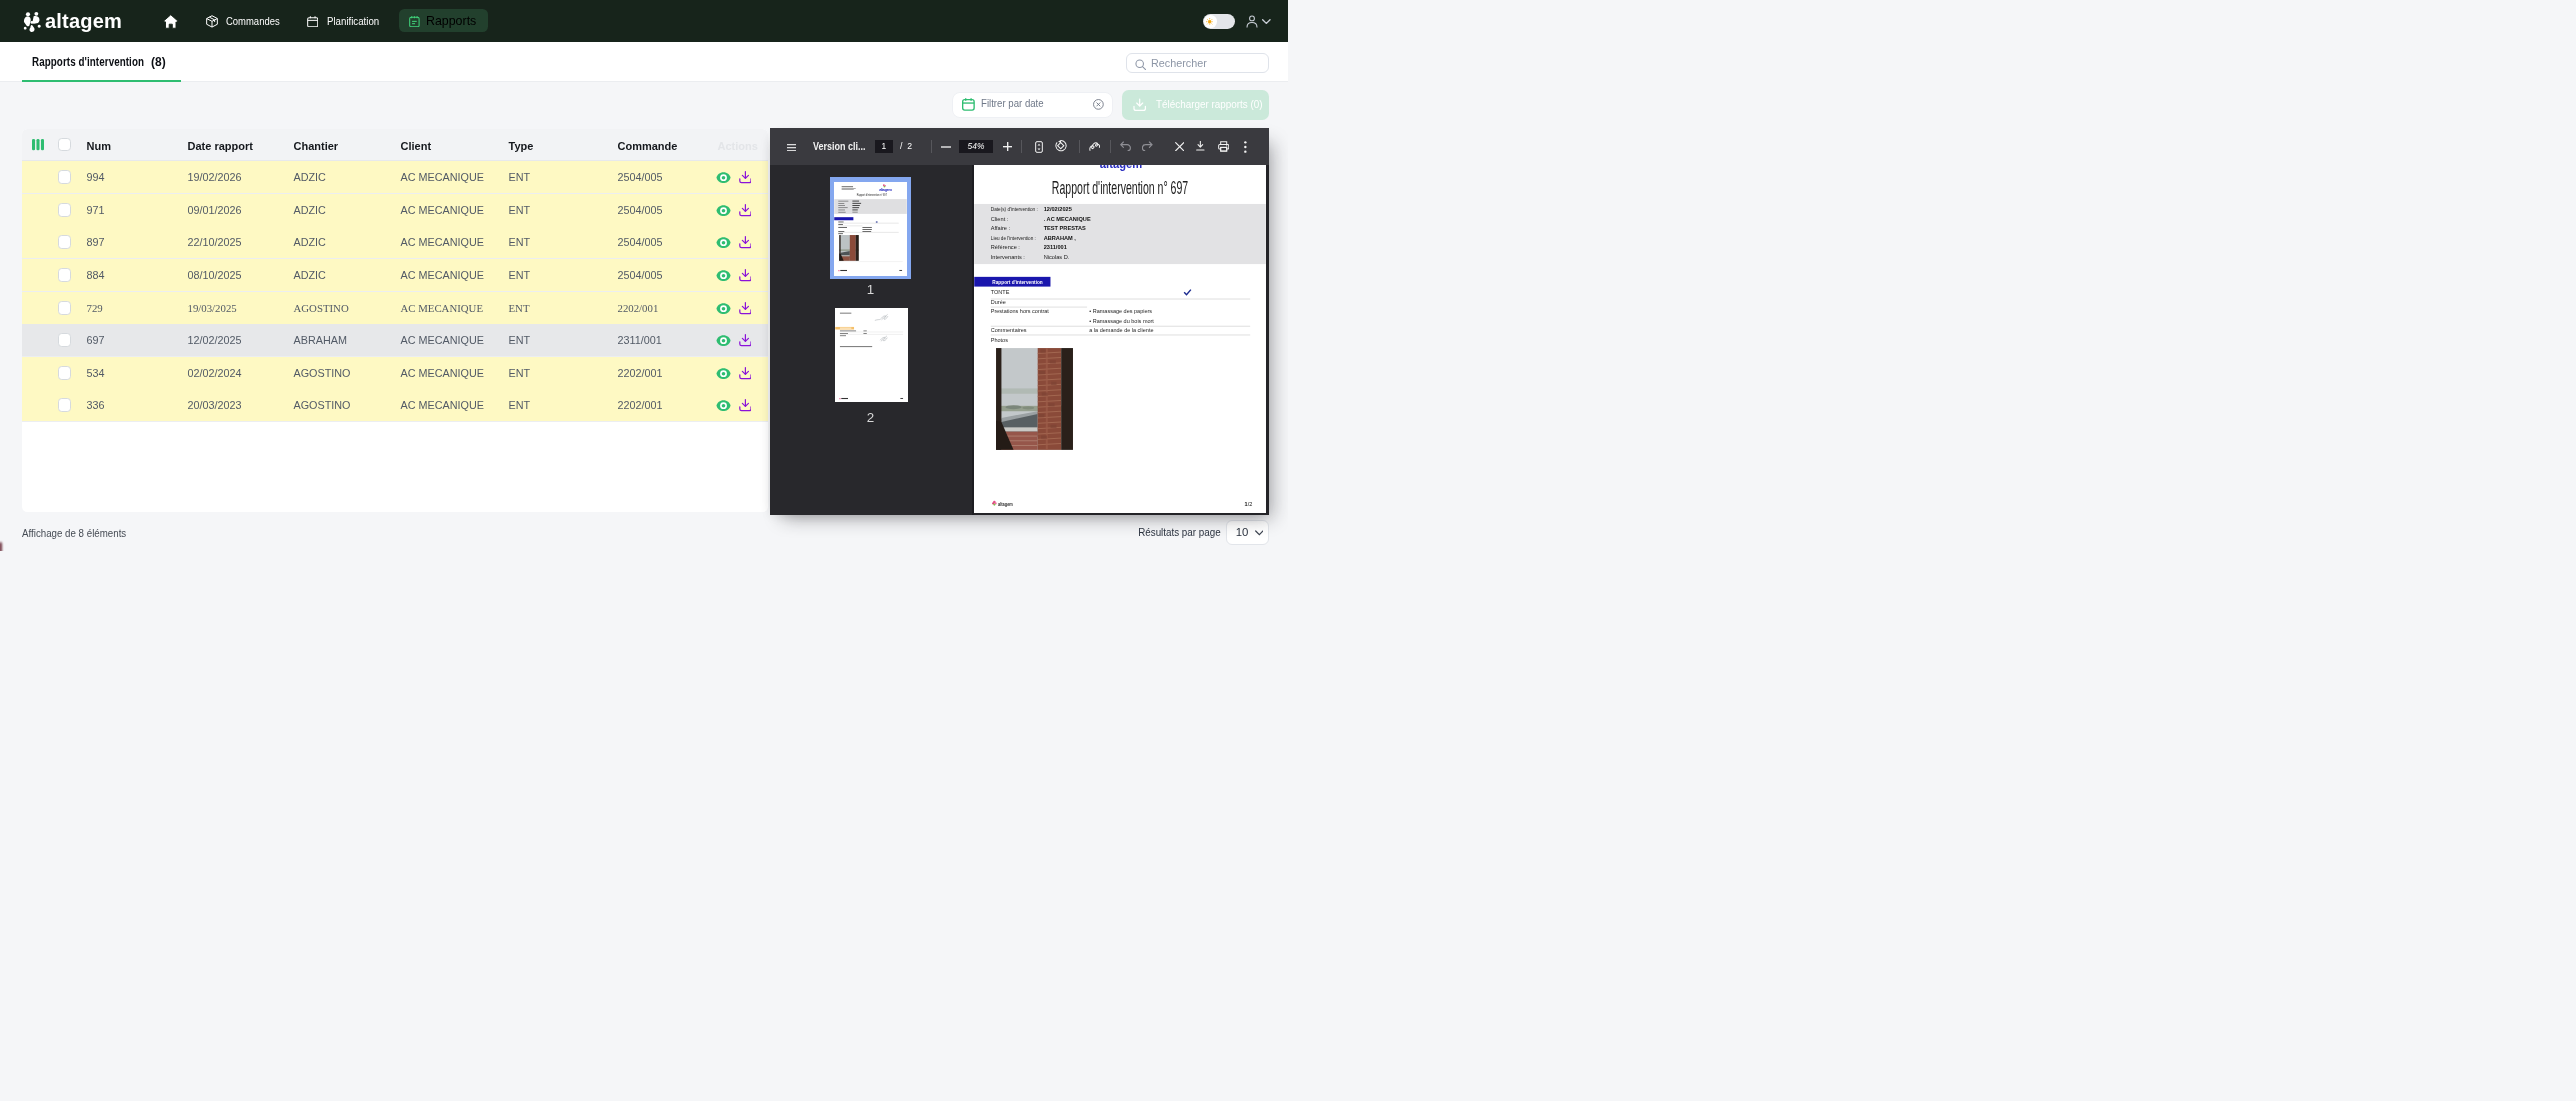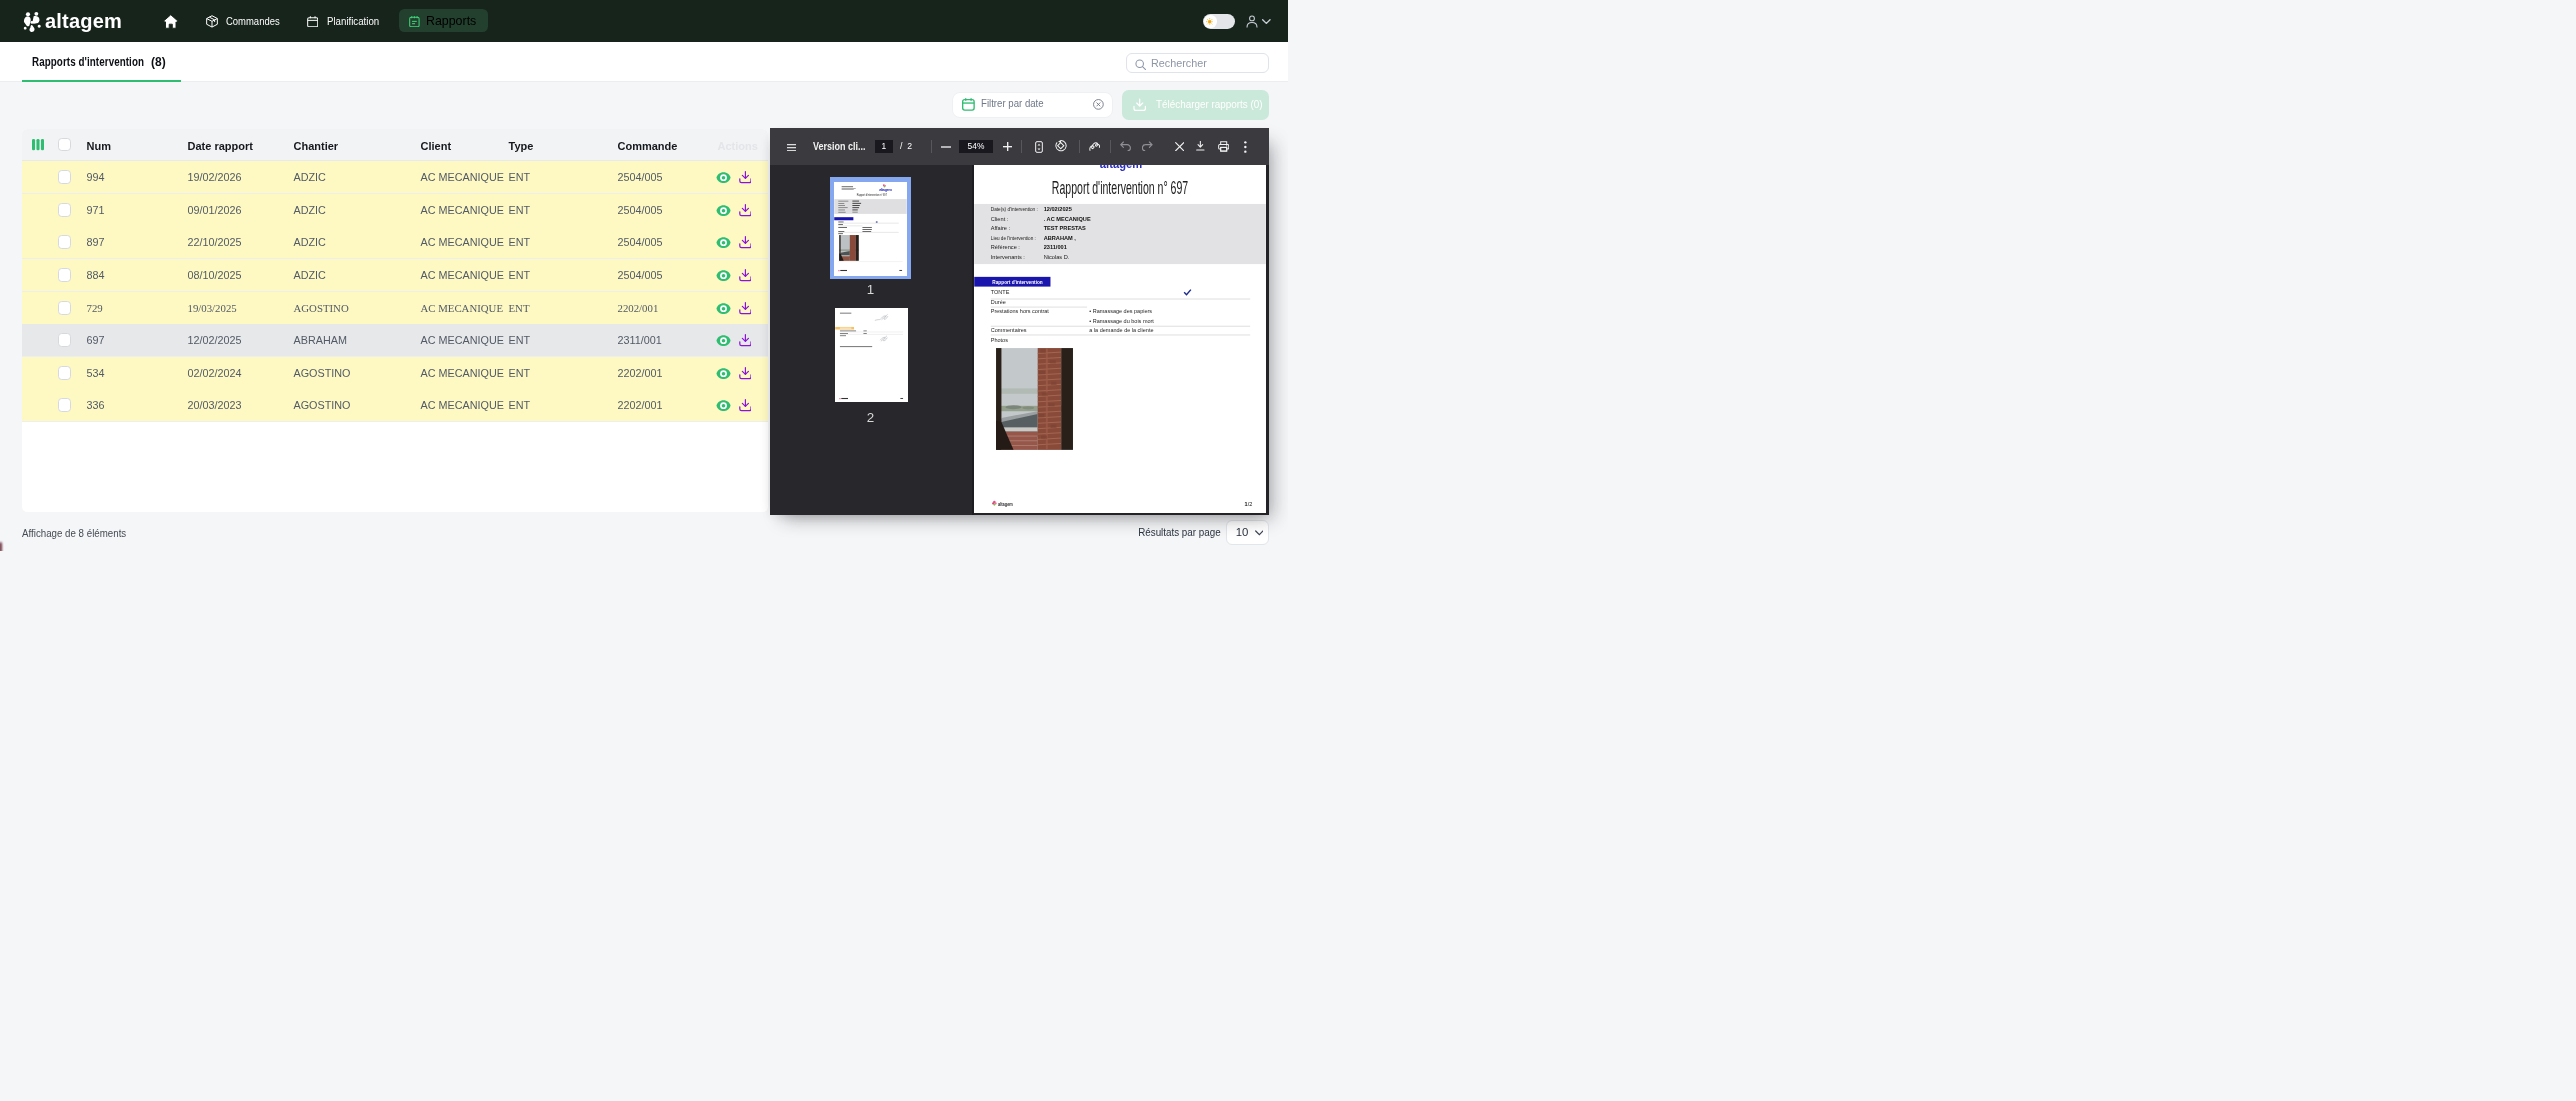--- a/index.html
+++ b/index.html
@@ -29,21 +29,21 @@
 
 
 #card { position:absolute; left:21.5px; top:129px; width:746px; height:383px; background:#fff; border-radius:5.4px; }
 #thead { position:absolute; left:0; top:0; width:746px; height:32px; background:#f2f3f5; border-radius:5.4px 5.4px 0 0; border-bottom:0.7px solid #e7e9ec; }
 .hc { position:absolute; top:11px; font-size:11px; font-weight:700; color:#15181d; }
 .row { position:absolute; left:0; width:746px; height:33px; border-bottom:0.7px solid #eceef1; background:#fef9c3; }
 .row.sel { background:#e7e8ea;padding-left:36px; }
 .cell { position:absolute; top:10px; font-size:10.8px; font-weight:400; color:#525a66; white-space:nowrap; }
 .cbx { position:absolute; left:36px; top:9.4px; width:13.4px; height:13.4px; background:#fff; border:1px solid #d6dade; border-radius:3.7px; }
 .c-num { left:65px; } .c-date { left:166px; } .c-cha { left:272px; }
-.c-cli { left:379px;margin-left:20px; } .c-typ { left:487px; } .c-com { left:596px; }
+.c-cli { left:379px; } .c-typ { left:487px; } .c-com { left:596px; }
 .aeye { position:absolute; left:694px; top:10.8px; }
 .adl { position:absolute; left:717px; top:10px; }
 
 
 #aff { position:absolute; left:22px; top:527px; font-size:11.4px; color:#454b54; transform:scaleX(0.854); transform-origin:0 0; white-space:nowrap; }
 #rpp { position:absolute; right:67px; top:526px; font-size:11.4px; color:#2b3340; white-space:nowrap; transform:scaleX(0.862); transform-origin:100% 0; }
 #psel { position:absolute; left:1226px; top:520px; width:43px; height:25px; background:#fff; border:0.7px solid #e2e5ea; border-radius:6px; }
 #psel span { position:absolute; left:8.7px; top:5.4px; font-size:11.4px; color:#2b3340; }
 
 
@@ -393,21 +393,21 @@
         </g>
     </svg>
     <div id="vcli">Version cli...</div>
     <div class="pgbox" style="left:105px; top:12px; width:17.5px; height:13.4px; line-height:13.4px;">1</div>
     <span style="position:absolute; left:130px; top:13.4px; color:#fff; font-size:8.7px;">/&nbsp;&nbsp;2</span>
     <div class="tsep" style="left:161px;"></div>
 
     <svg class="ticon" style="left:171px; top:18px;" width="10" height="2" viewBox="0 0 15 3">
         <line x1="0" y1="1.5" x2="15" y2="1.5" stroke="#f2f2f2" stroke-width="2"></line>
       </svg>
-    <div class="pgbox" style="left:189px; top:12px; width:34px; height:13.4px; line-height:13.4px;">54%</div>
+    <div class="pgbox" style="left:189px; top:12px; width:34px; height:13.4px; line-height:13.4px;font-style:italic;">54%</div>
 
     <svg class="ticon" style="left:233px; top:13.8px;" width="9.4" height="9.4" viewBox="0 0 14 14">
         <g stroke="#f2f2f2" stroke-width="2">
           <line x1="0" y1="7" x2="14" y2="7"></line>
           <line x1="7" y1="0" x2="7" y2="14"></line>
         </g>
       </svg>
     <div class="tsep" style="left:251px;"></div>
 
     <svg class="ticon" style="left:265px; top:12.8px;" width="8" height="12" viewBox="0 0 12 18">

